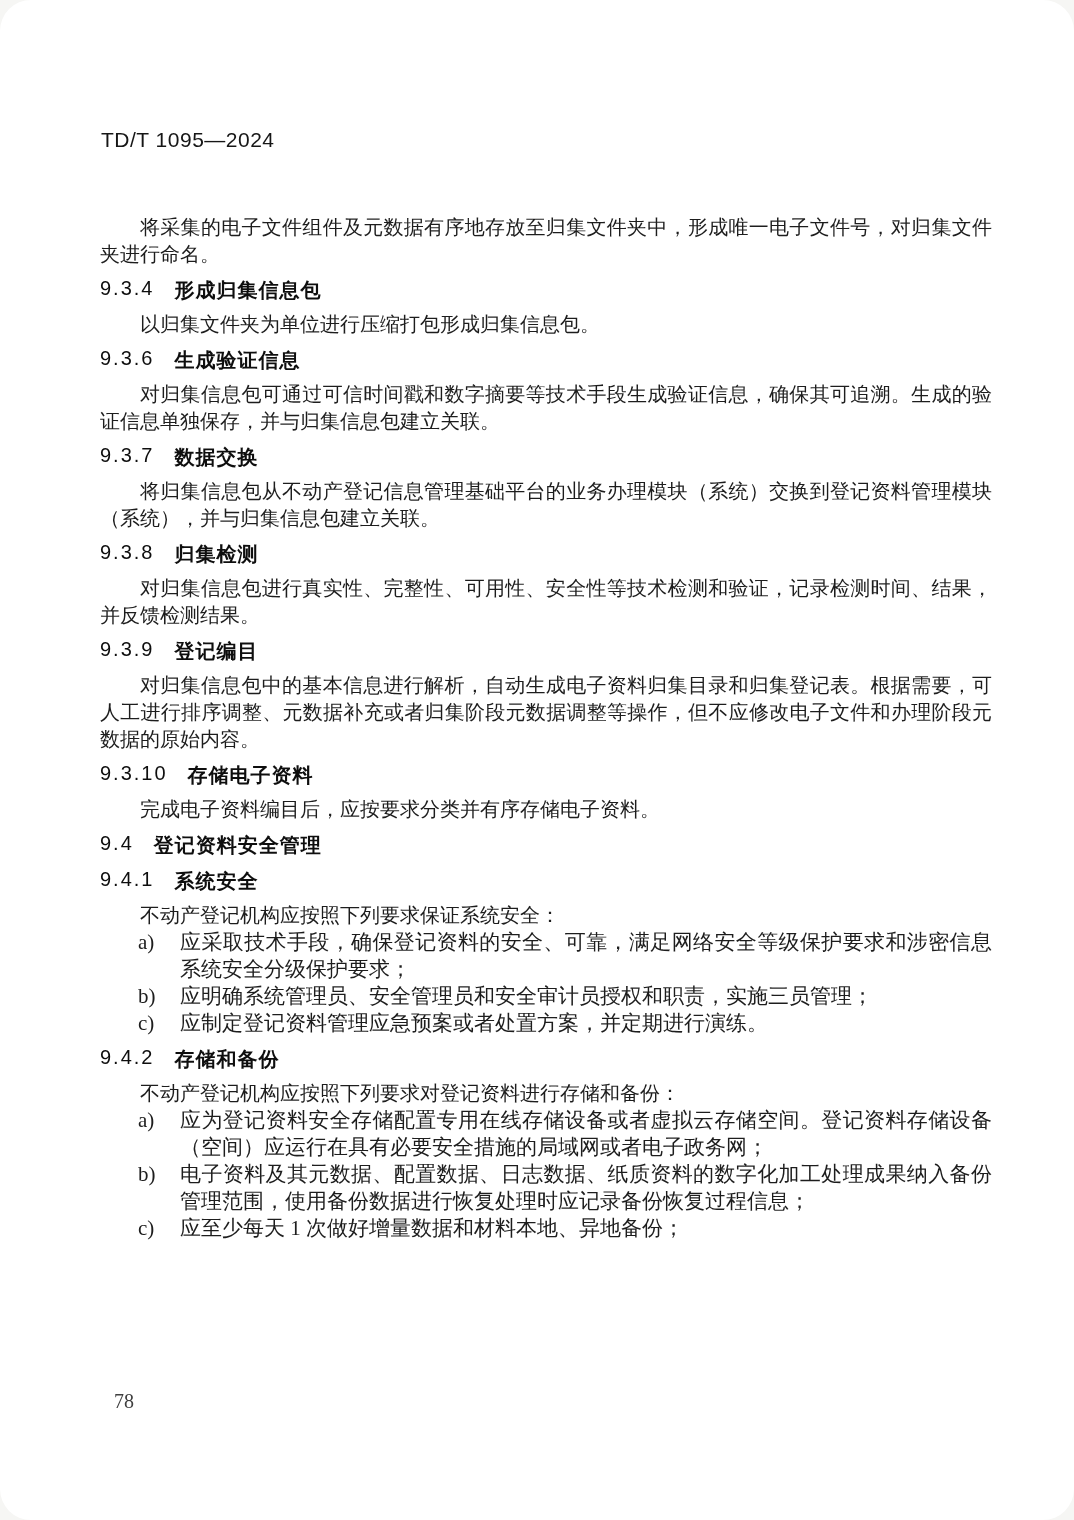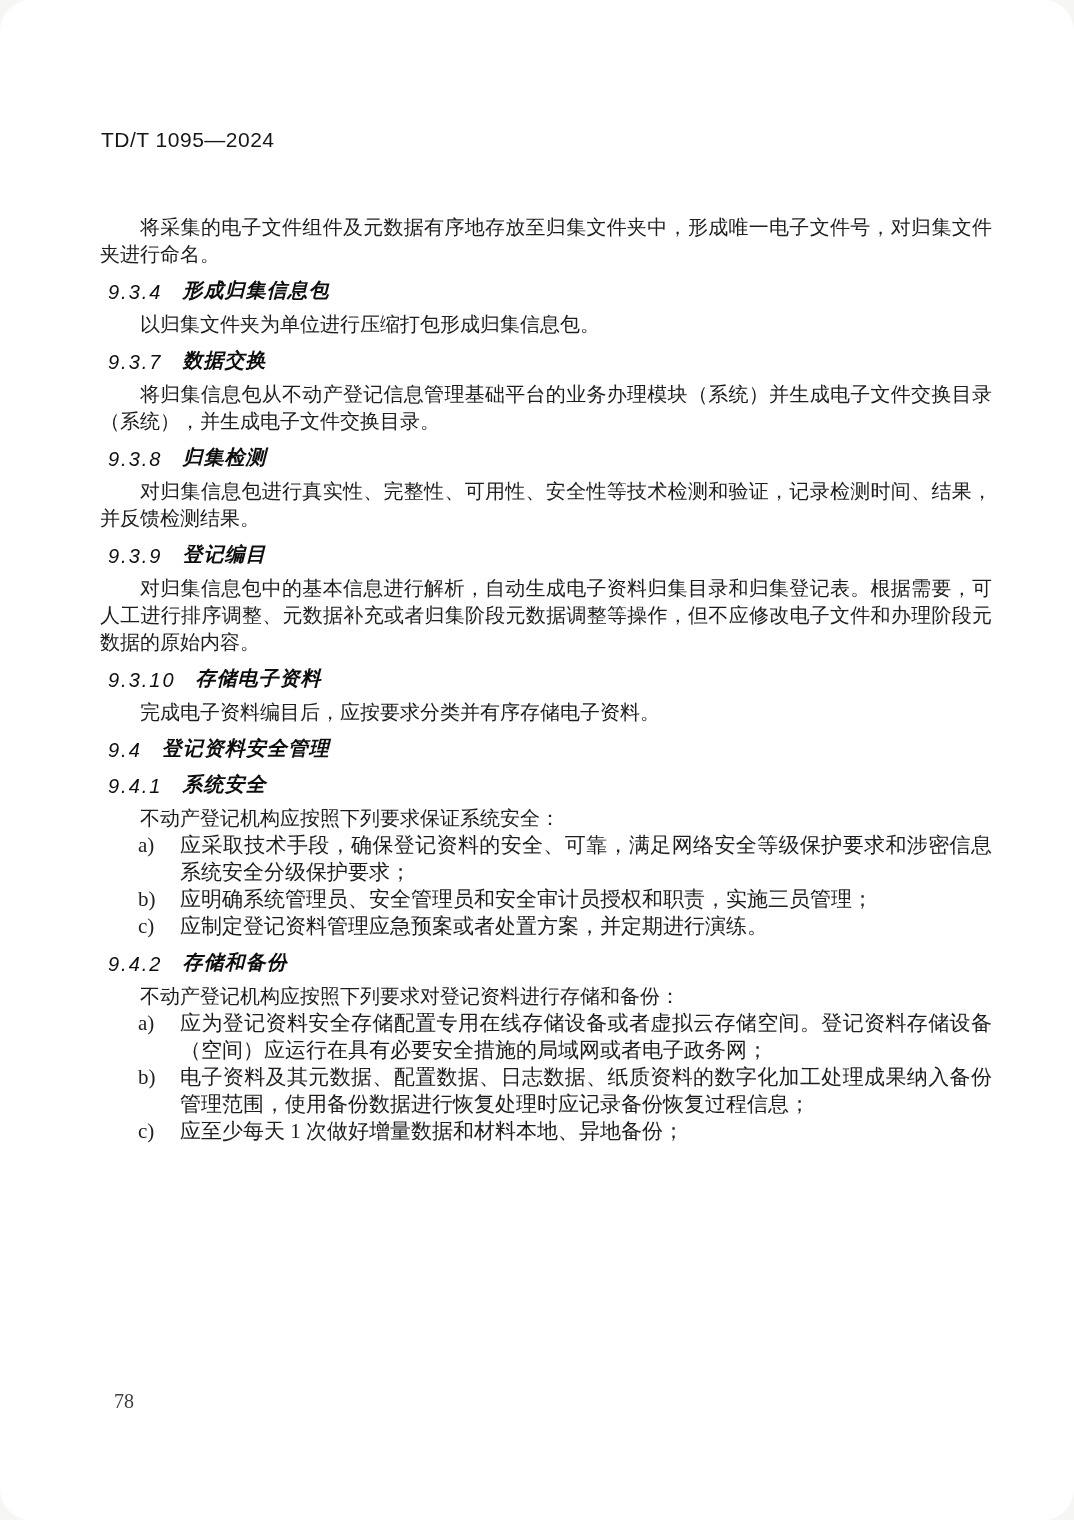--- a/index.html
+++ b/index.html
@@ -33,26 +33,25 @@
   .para {
     margin: 0;
     font-size: 20px;
     line-height: 27px;
     text-align: justify;
     text-indent: 2em;
     color: #1d1d1d;
   }
   .heading {
     display: flex;
-    align-items: flex-end;
-    margin: 9px 0 7px 8px;
+    align-items: flex-start;
+    margin: 9px 0 7px 0;
     font-family: "Liberation Sans", "DejaVu Sans", sans-serif;
     font-size: 20px;
     color: #0e0e0e;
-    font-style: italic;
   }
   .heading .num {
     font-weight: 400;
     letter-spacing: 2px;
     margin-right: 20px;
     white-space: nowrap;
   }
   .heading .ttl {
     font-weight: 700;
     letter-spacing: 1px;
@@ -91,27 +90,34 @@
 
     <section class="section">
       <div class="heading">
         <span class="num">9.3.4</span>
         <span class="ttl">形成归集信息包</span>
       </div>
       <p class="para">以归集文件夹为单位进行压缩打包形成归集信息包。</p>
     </section>
 
 
+    <section class="section">
+      <div class="heading">
+        <span class="num">9.3.6</span>
+        <span class="ttl">生成验证信息</span>
+      </div>
+      <p class="para">对归集信息包可通过可信时间戳和数字摘要等技术手段生成验证信息，确保其可追溯。生成的验证信息单独保存，并与归集信息包建立关联。</p>
+    </section>
 
     <section class="section">
       <div class="heading">
         <span class="num">9.3.7</span>
         <span class="ttl">数据交换</span>
       </div>
-      <p class="para">将归集信息包从不动产登记信息管理基础平台的业务办理模块（系统）并生成电子文件交换目录（系统），并生成电子文件交换目录。</p>
+      <p class="para">将归集信息包从不动产登记信息管理基础平台的业务办理模块（系统）交换到登记资料管理模块（系统），并与归集信息包建立关联。</p>
     </section>
 
     <section class="section">
       <div class="heading">
         <span class="num">9.3.8</span>
         <span class="ttl">归集检测</span>
       </div>
       <p class="para">对归集信息包进行真实性、完整性、可用性、安全性等技术检测和验证，记录检测时间、结果，并反馈检测结果。</p>
     </section>
 

